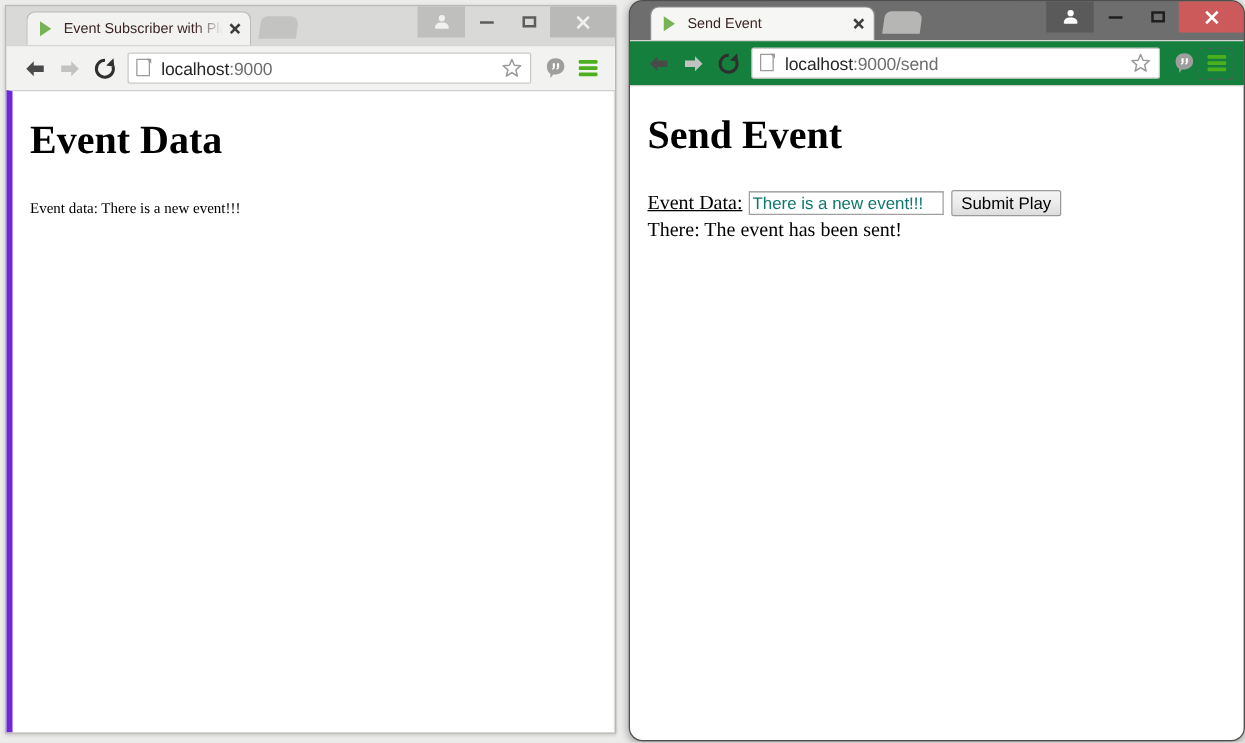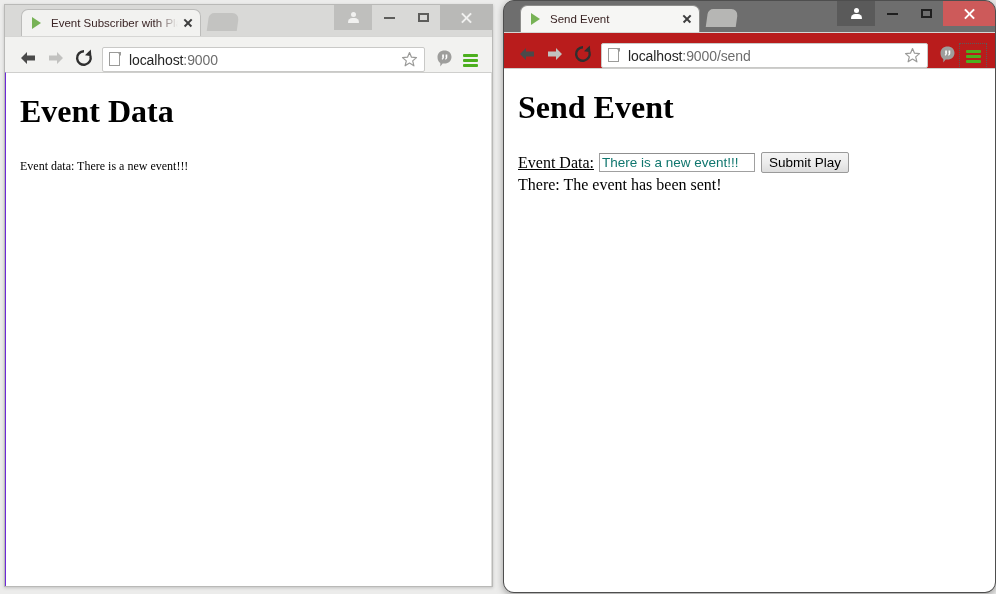--- a/index.html
+++ b/index.html
@@ -173,27 +173,27 @@
     border-radius: 5px 7px 0 0;
     transform: skewX(-8deg);
   }
   .active .newtab { background: #b6b6b4; }
 
   
   .toolbar {
     flex: 0 0 36px;
     height: 36px;
     display: flex;
-    align-items: flex-end;
+    align-items: center;
     padding: 0 9px;
     box-sizing: border-box;
     background: #f2f2f0;
     border-top: 1px solid #d6d6d4;
   }
-  .active .toolbar { background: #b91c1c; }
+  .active .toolbar { background: #15803d; }
 
   .nav-btn {
     width: 28px; height: 28px;
     display: flex; align-items: center; justify-content: center;
     flex: 0 0 28px;
   }
   .arrow-svg { display: block; }
 
   .omnibox {
     flex: 1 1 auto;
@@ -264,21 +264,21 @@
   .viewport {
     flex: 1 1 auto;
     background: #ffffff;
     border-top: 1px solid #cfcfcd;
     padding: 0 14px;
     box-sizing: border-box;
     overflow: hidden;
     font-family: "Liberation Serif", "DejaVu Serif", serif;
     color: #000;
   }
-  #window-left .viewport  { border-left: 1px solid #6d28d9; border-right: 1px solid #dcdcda; }
+  #window-left .viewport  { border-left: 5px solid #6d28d9; border-right: 1px solid #dcdcda; }
   .page-h1 {
     font-family: "Liberation Serif", "DejaVu Serif", serif;
     font-size: 32px;
     font-weight: bold;
     margin: 21px 0 0 0;
     line-height: 1.1;
     letter-spacing: 0px;
   }
   .page-line {
     font-family: "Liberation Serif", "DejaVu Serif", serif;

